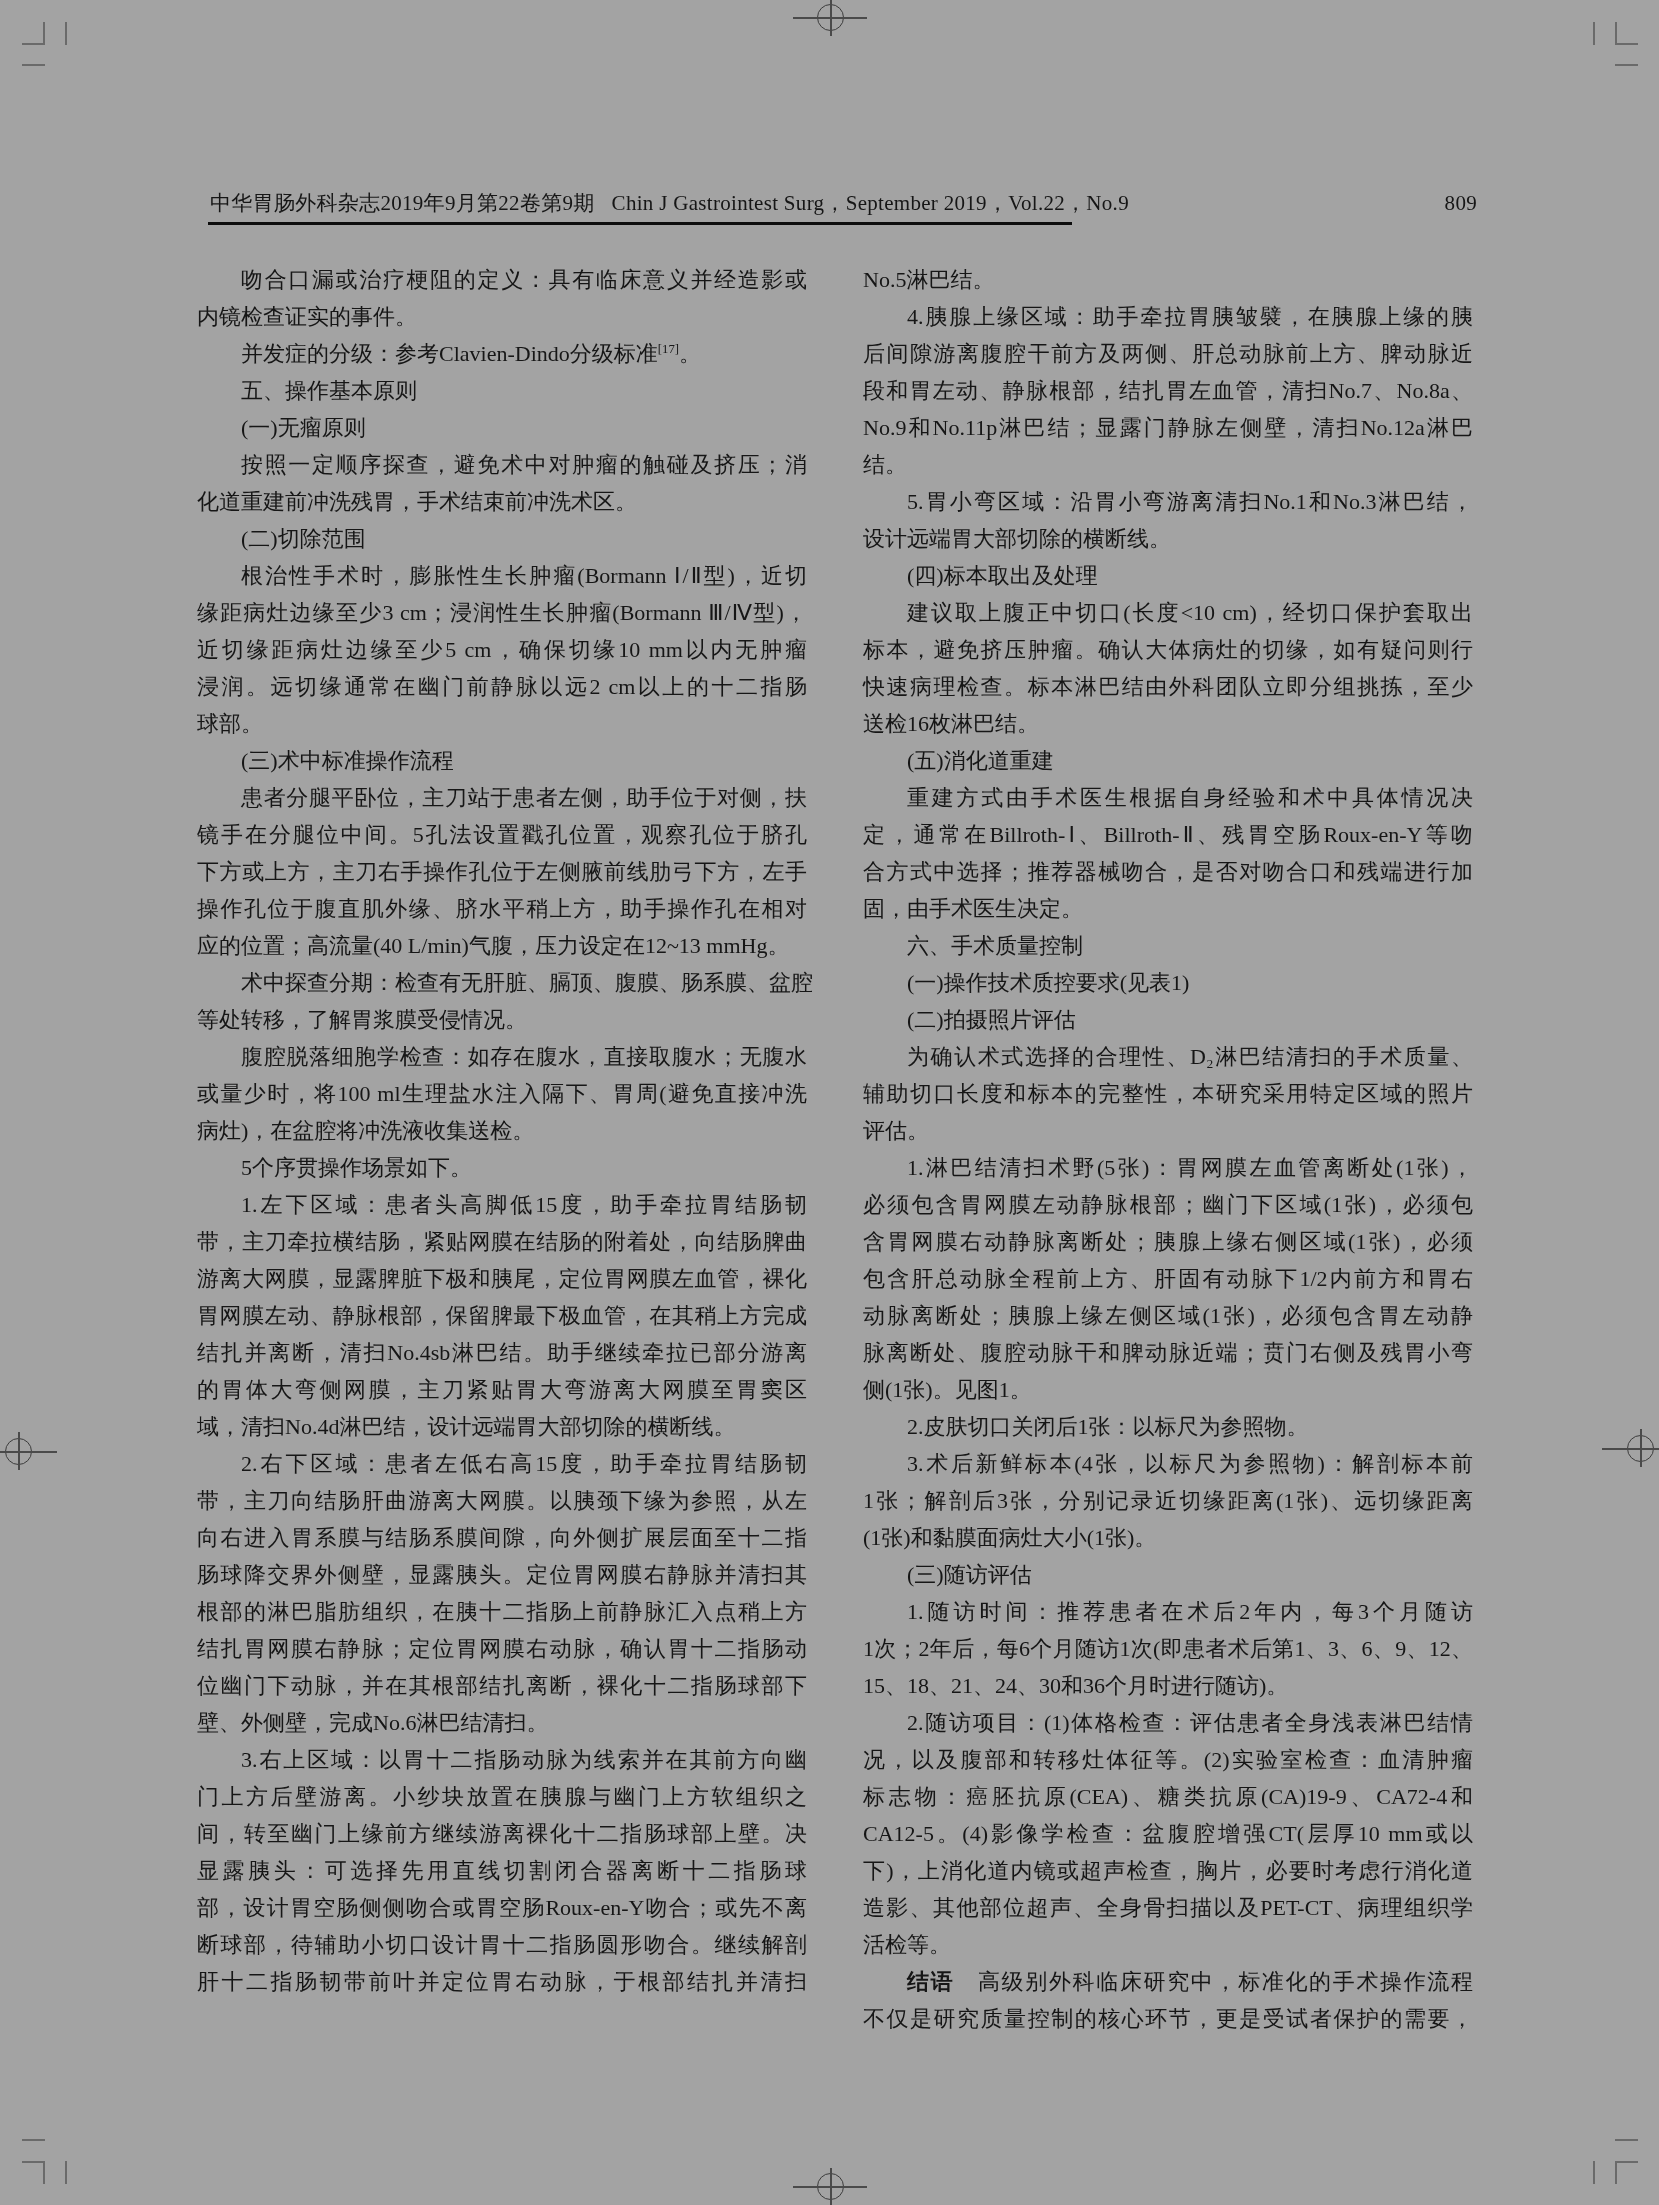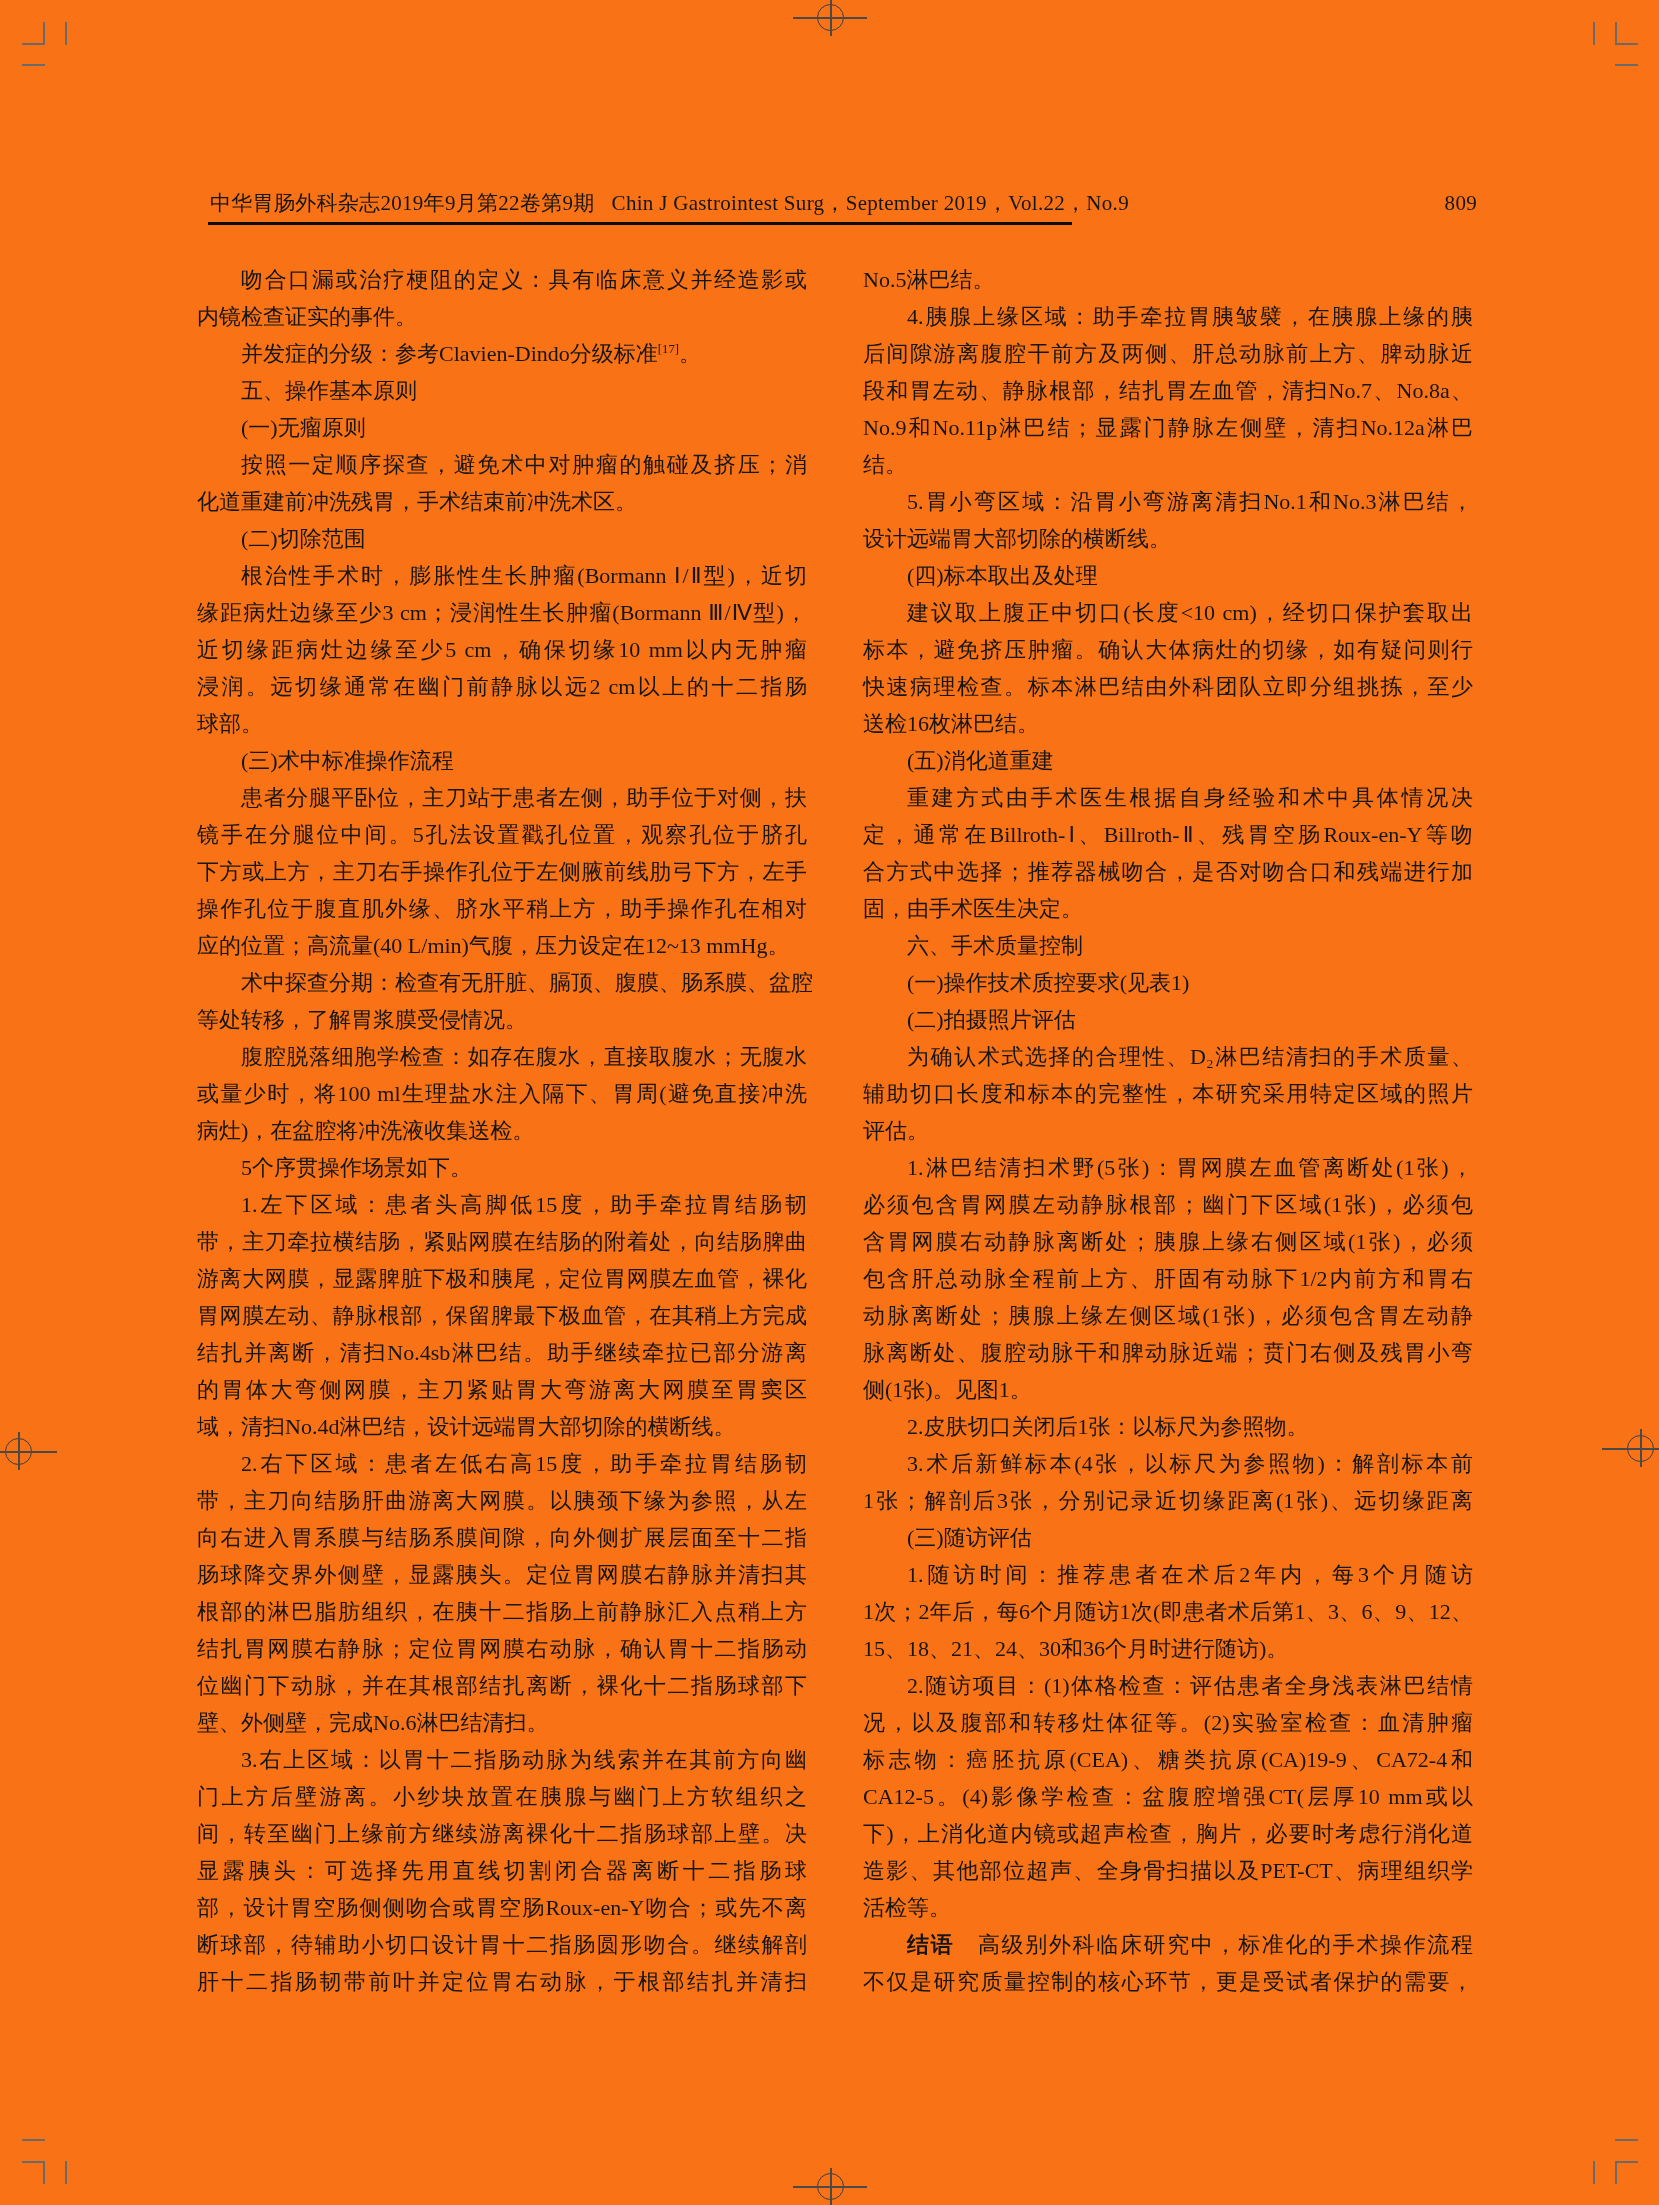--- a/index.html
+++ b/index.html
@@ -4,21 +4,21 @@
 <style>
   html, body { margin: 0; padding: 0; }
   body {
     width: 1659px; height: 2205px;
     background: #ffffff;
     font-family: "Liberation Serif", serif;
     color: #161616;
     position: relative;
     overflow: hidden;
   }
-  .page { position: absolute; inset: 0; background: #f97316; }
+  .page { position: absolute; inset: 0; background: #a3a3a3; }
 
   
   .running-head {
     position: absolute; left: 210px; top: 189px; width: 1267px;
     display: flex; justify-content: space-between; align-items: baseline;
     font-size: 21px; letter-spacing: 0.3px; white-space: nowrap;
   }
   .head-en { margin-left: 17px; }
   .head-rule {
     position: absolute; left: 208px; top: 222px;
@@ -144,20 +144,21 @@
       <div class="line indent">1.淋巴结清扫术野(5张)：胃网膜左血管离断处(1张)，</div>
       <div class="line">必须包含胃网膜左动静脉根部；幽门下区域(1张)，必须包</div>
       <div class="line">含胃网膜右动静脉离断处；胰腺上缘右侧区域(1张)，必须</div>
       <div class="line">包含肝总动脉全程前上方、肝固有动脉下1/2内前方和胃右</div>
       <div class="line">动脉离断处；胰腺上缘左侧区域(1张)，必须包含胃左动静</div>
       <div class="line">脉离断处、腹腔动脉干和脾动脉近端；贲门右侧及残胃小弯</div>
       <div class="line end">侧(1张)。见图1。</div>
       <div class="line indent end">2.皮肤切口关闭后1张：以标尺为参照物。</div>
       <div class="line indent">3.术后新鲜标本(4张，以标尺为参照物)：解剖标本前</div>
       <div class="line">1张；解剖后3张，分别记录近切缘距离(1张)、远切缘距离</div>
+      <div class="line end">(1张)和黏膜面病灶大小(1张)。</div>
       <div class="line indent end">(三)随访评估</div>
       <div class="line indent">1.随访时间：推荐患者在术后2年内，每3个月随访</div>
       <div class="line">1次；2年后，每6个月随访1次(即患者术后第1、3、6、9、12、</div>
       <div class="line end">15、18、21、24、30和36个月时进行随访)。</div>
       <div class="line indent">2.随访项目：(1)体格检查：评估患者全身浅表淋巴结情</div>
       <div class="line">况，以及腹部和转移灶体征等。(2)实验室检查：血清肿瘤</div>
       <div class="line">标志物：癌胚抗原(CEA)、糖类抗原(CA)19-9、CA72-4和</div>
       <div class="line">CA12-5。(4)影像学检查：盆腹腔增强CT(层厚10 mm或以</div>
       <div class="line">下)，上消化道内镜或超声检查，胸片，必要时考虑行消化道</div>
       <div class="line">造影、其他部位超声、全身骨扫描以及PET-CT、病理组织学</div>

